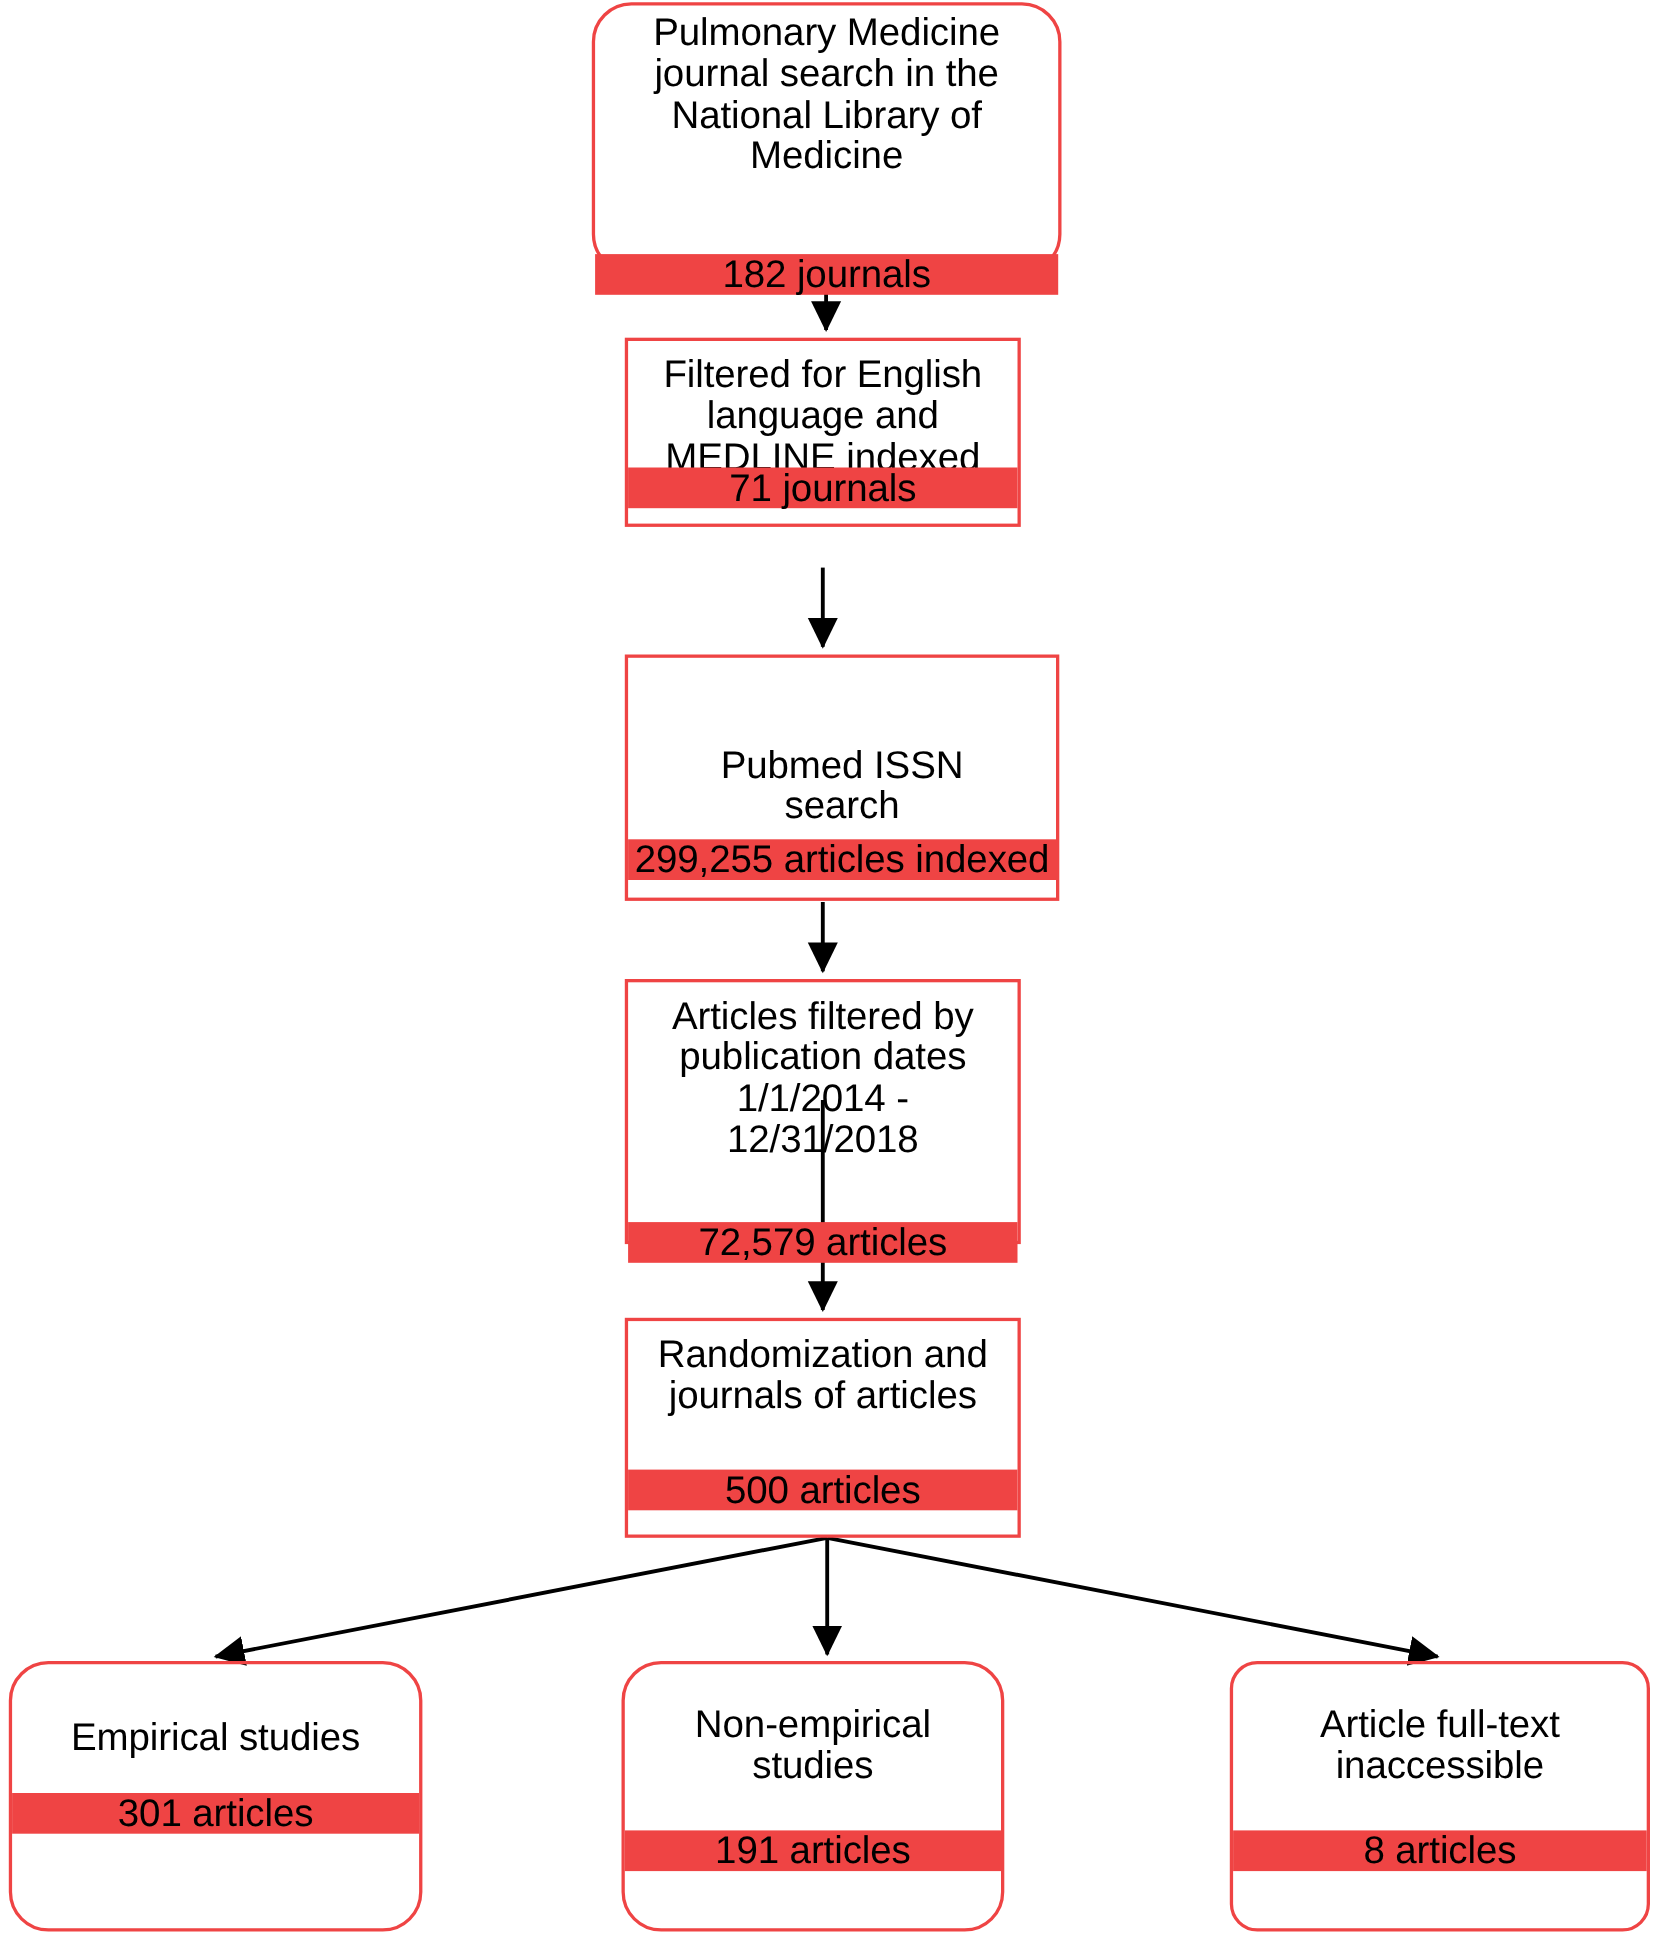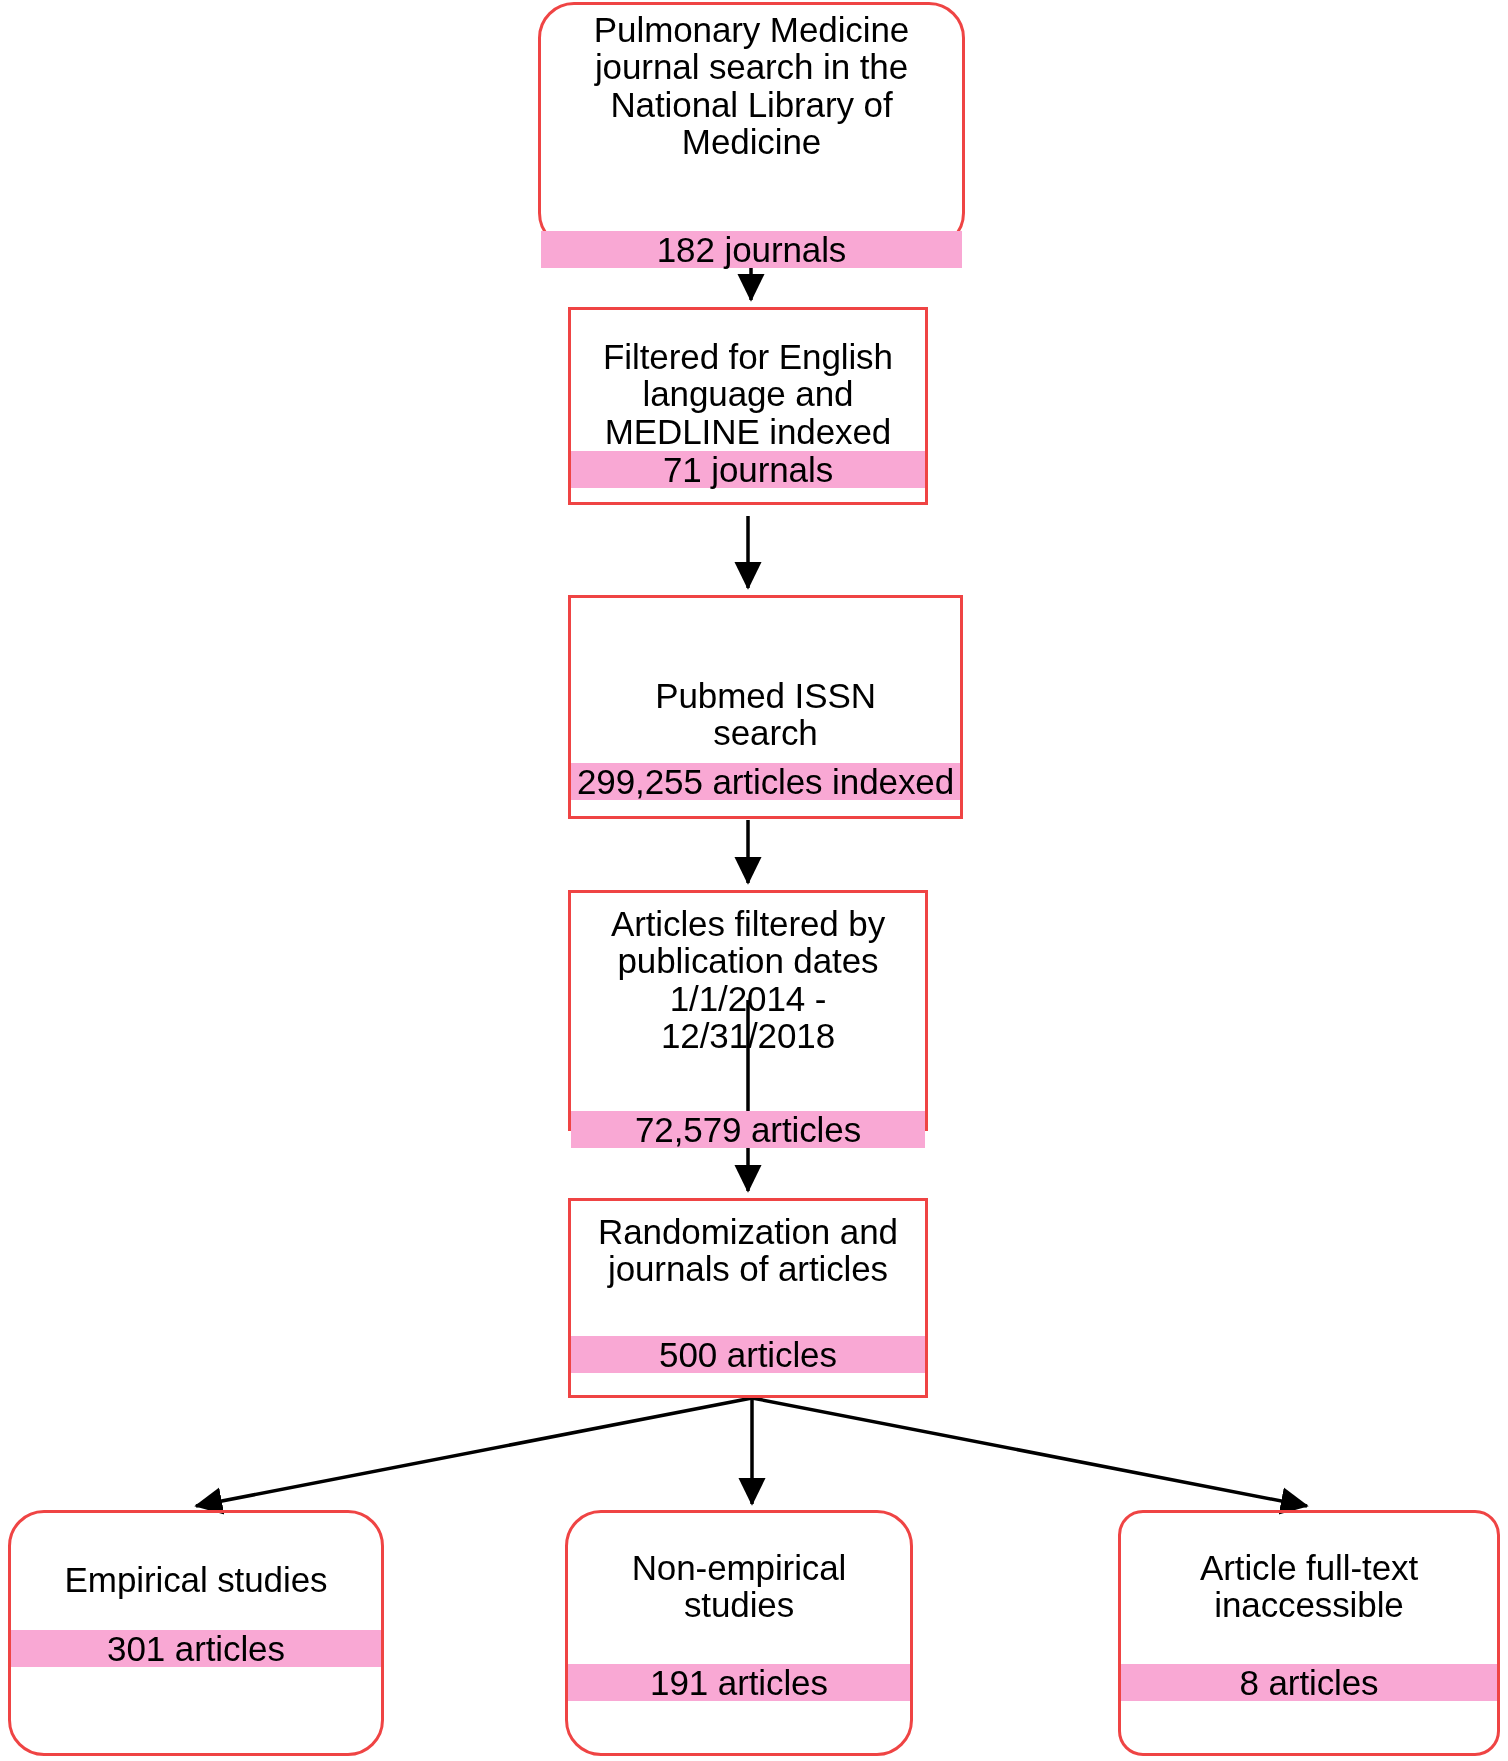--- a/index.html
+++ b/index.html
@@ -50,34 +50,34 @@
     white-space: pre-line;
   }
   .node-count {
     font-size: 35px;
     line-height: 1.07;
     font-weight: 400;
     letter-spacing: -0.1px;
     position: absolute;
     left: 0;
     right: 0;
-    background: #f9a8d4;
+    background: #ef4444;
     padding: 0 4px;
     margin-top: 40px;
   }
   
   #node-search {
     left: 538px; top: 2px; width: 427px; height: 247px;
     padding-top: 6px;
   }
   #node-search .node-count { bottom: -22px; }
 
   #node-filter-lang {
-    left: 568px; top: 307px; width: 360px; height: 198px;
-    padding-top: 28px;
+    left: 568px; top: 307px; width: 360px; height: 172px;
+    padding-top: 12px;
   }
   #node-filter-lang .node-count { bottom: 14px; }
 
   #node-issn {
     left: 568px; top: 595px; width: 395px; height: 224px;
     padding-top: 14px;
     justify-content: center;
   }
   #node-issn .node-count { bottom: 16px; }
 

